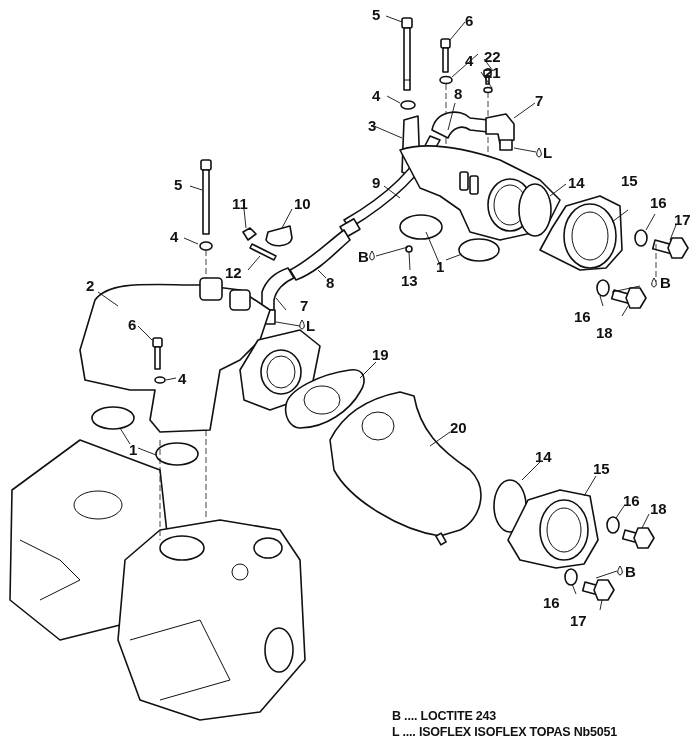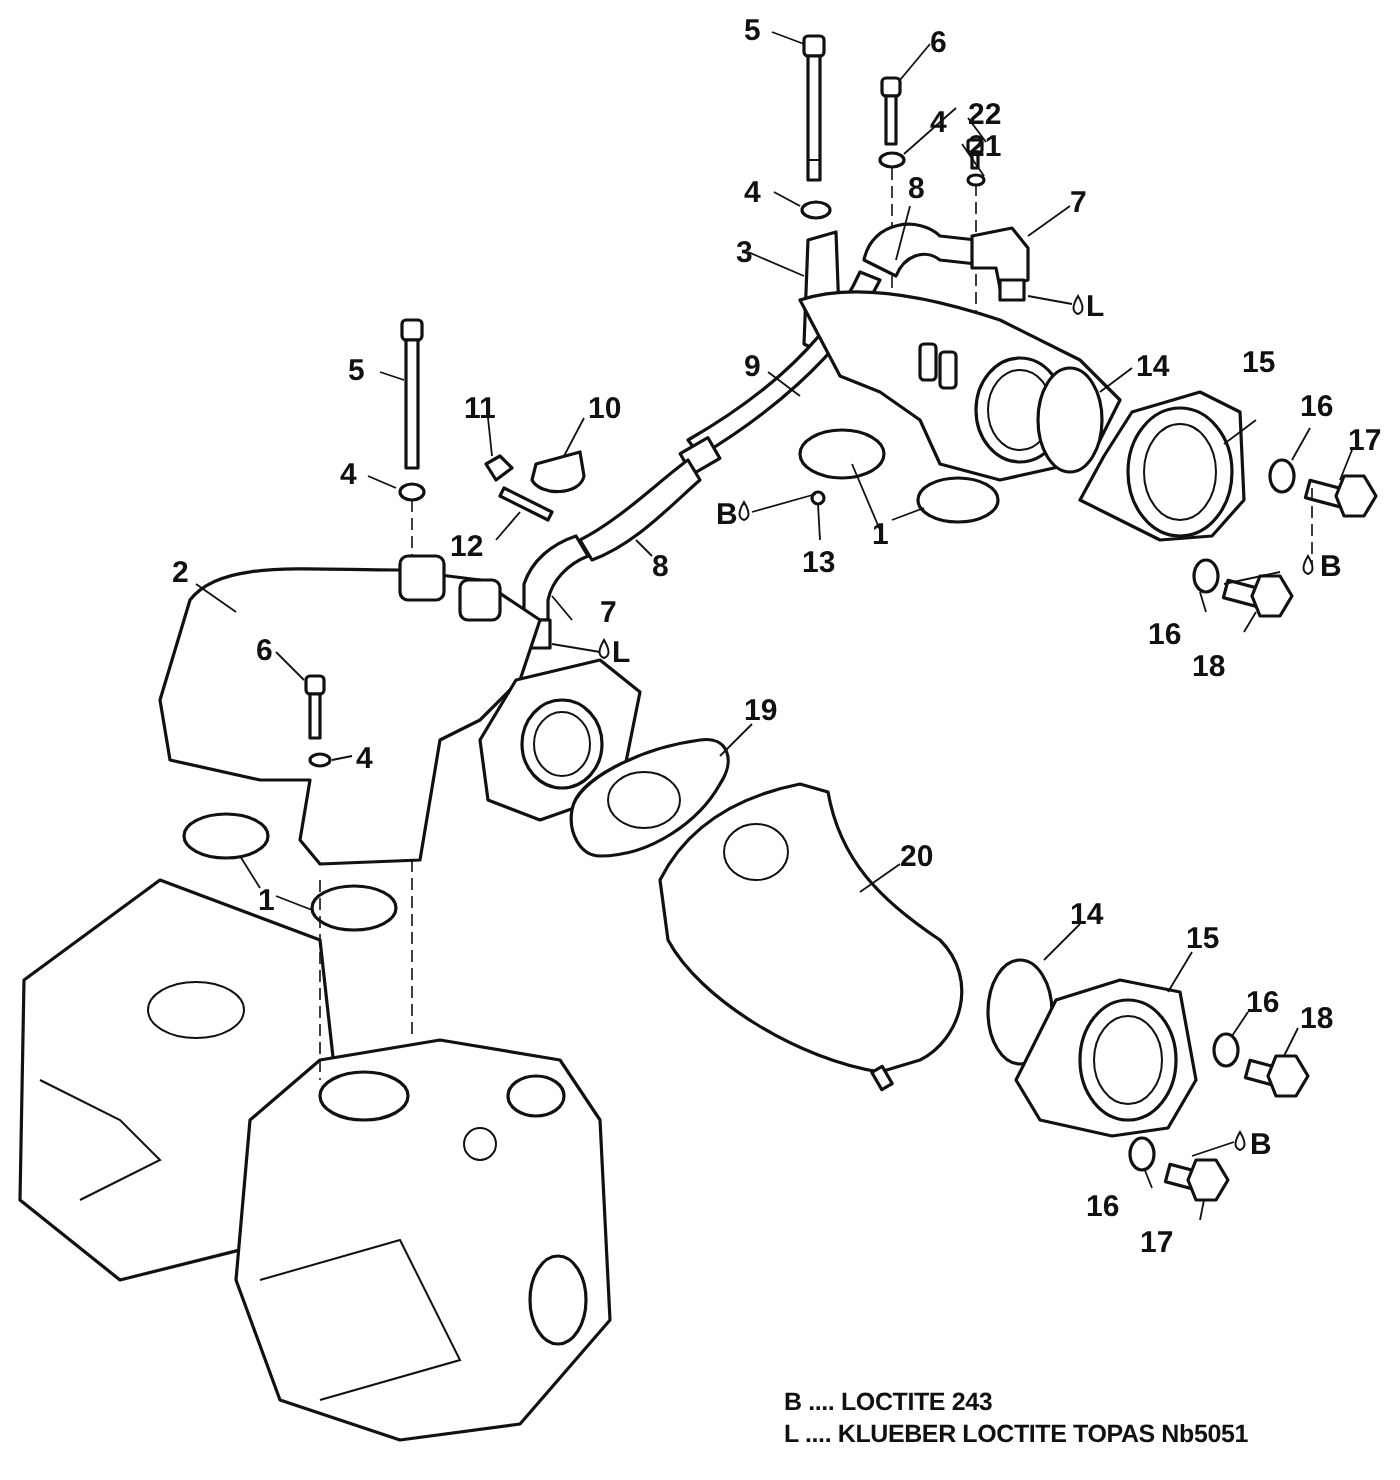--- a/index.html
+++ b/index.html
@@ -4,21 +4,21 @@
 <style>
   html,body{margin:0;padding:0;background:#ffffff;}
   body{width:700px;height:740px;overflow:hidden;position:relative;font-family:"Liberation Sans",sans-serif;}
   #diagram{position:absolute;left:0;top:0;width:700px;height:740px;}
   .part{fill:#ffffff;stroke:#111;stroke-width:1.6;stroke-linejoin:round;stroke-linecap:round;}
   .part-thin{fill:none;stroke:#111;stroke-width:1;}
   .leader{fill:none;stroke:#111;stroke-width:0.9;}
   .dash{fill:none;stroke:#111;stroke-width:0.8;stroke-dasharray:6 3;}
   .callout{font-family:"Liberation Sans",sans-serif;font-weight:bold;font-size:15px;fill:#111;}
   .drop{fill:#fff;stroke:#111;stroke-width:1;}
-  .legend{position:absolute;left:392px;top:693px;font-family:"Liberation Sans",sans-serif;font-weight:bold;font-size:12.5px;color:#111;line-height:16px;letter-spacing:-0.2px;}
+  .legend{position:absolute;left:392px;top:708px;font-family:"Liberation Sans",sans-serif;font-weight:bold;font-size:12.5px;color:#111;line-height:16px;letter-spacing:-0.2px;}
   .legend-row{white-space:nowrap;}
 </style>
 </head>
 <body>
 
 <svg id="diagram" viewBox="0 0 700 740" xmlns="http://www.w3.org/2000/svg">
 
   <g>
     <rect class="part" x="402" y="18" width="10" height="10" rx="2"></rect>
     <rect class="part" x="404" y="28" width="6" height="62"></rect>
@@ -244,15 +244,15 @@
 
 <div class="legend">
   <div class="legend-row">
     <span>B</span>
     <span>....</span>
     <span>LOCTITE 243</span>
   </div>
   <div class="legend-row">
     <span>L</span>
     <span>....</span>
-    <span>KLUEBER LOCTITE TOPAS Nb5051</span>
+    <span>ISOFLEX ISOFLEX TOPAS Nb5051</span>
   </div>
 </div>
 
 </body></html>

